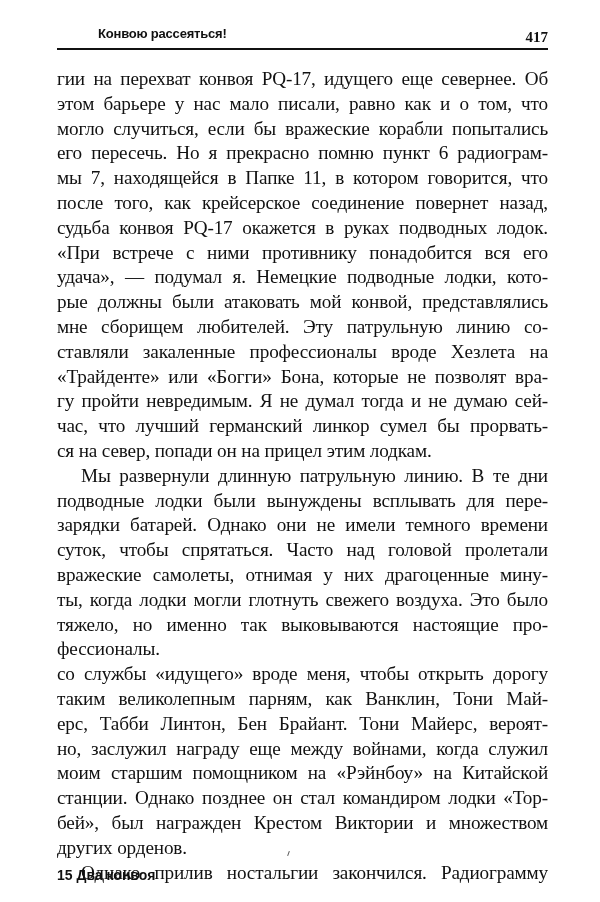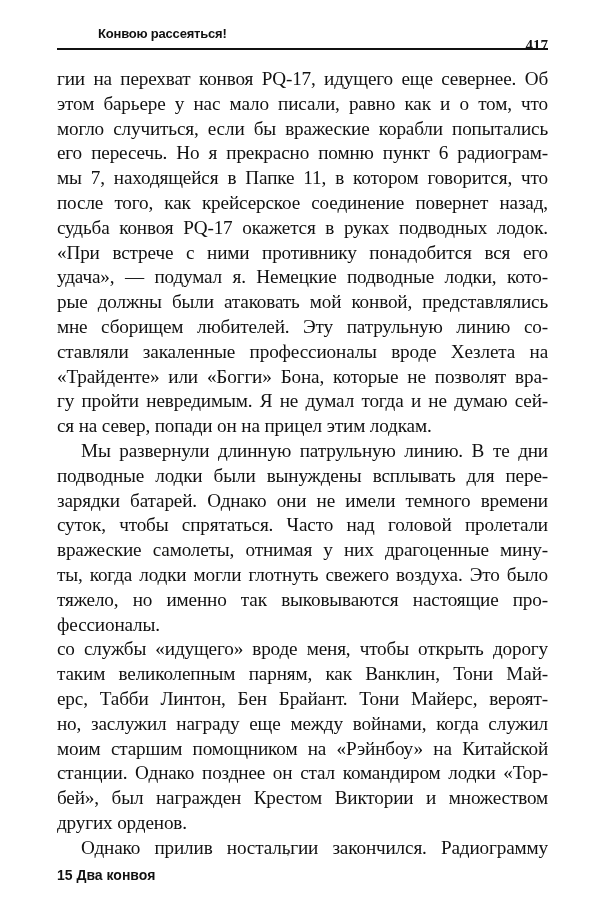--- a/index.html
+++ b/index.html
@@ -28,21 +28,21 @@
     .page-header .running-title {
       position: absolute;
       left: 0;
       top: 4px;
       letter-spacing: -0.2px;
       margin-left: 41px;
     }
     .page-header .page-number {
       position: absolute;
       right: 0;
-      top: 15px;
+      top: 7px;
       font-family: "Liberation Serif", serif;
       font-size: 15px;
       text-align: right;
     }
     .body-text {
       position: absolute;
       left: 57px;
       top: 67px;
       width: 491px;
       font-family: "Liberation Serif", serif;
@@ -97,20 +97,21 @@
   <span class="line">мы 7, находящейся в Папке 11, в котором говорится, что</span>
   <span class="line">после того, как крейсерское соединение повернет назад,</span>
   <span class="line">судьба конвоя PQ-17 окажется в руках подводных лодок.</span>
   <span class="line">«При встрече с ними противнику понадобится вся его</span>
   <span class="line">удача», — подумал я. Немецкие подводные лодки, кото-</span>
   <span class="line">рые должны были атаковать мой конвой, представлялись</span>
   <span class="line">мне сборищем любителей. Эту патрульную линию со-</span>
   <span class="line">ставляли закаленные профессионалы вроде Хезлета на</span>
   <span class="line">«Трайденте» или «Богги» Бона, которые не позволят вра-</span>
   <span class="line">гу пройти невредимым. Я не думал тогда и не думаю сей-</span>
+  <span class="line">час, что лучший германский линкор сумел бы прорвать-</span>
   <span class="line last">ся на север, попади он на прицел этим лодкам.</span>
   <span class="line indent">Мы развернули длинную патрульную линию. В те дни</span>
   <span class="line">подводные лодки были вынуждены всплывать для пере-</span>
   <span class="line">зарядки батарей. Однако они не имели темного времени</span>
   <span class="line">суток, чтобы спрятаться. Часто над головой пролетали</span>
   <span class="line">вражеские самолеты, отнимая у них драгоценные мину-</span>
   <span class="line">ты, когда лодки могли глотнуть свежего воздуха. Это было</span>
   <span class="line">тяжело, но именно так выковываются настоящие про-</span>
   <span class="line last">фессионалы.</span>
   <span class="line">со службы «идущего» вроде меня, чтобы открыть дорогу</span>

